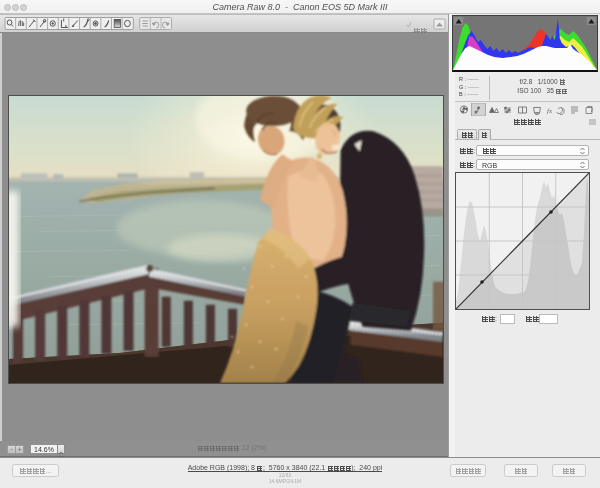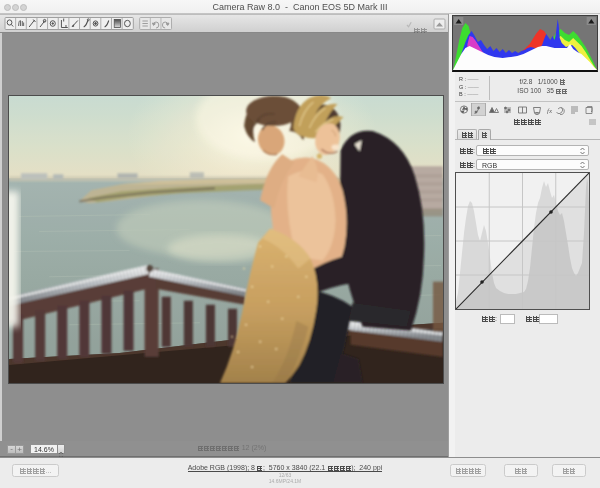--- a/index.html
+++ b/index.html
@@ -16,21 +16,21 @@
 .btn{position:absolute;height:13px;border:1px solid #cbcbcb;border-radius:2.5px;
  background:#f3f3f3;box-sizing:border-box;
  text-align:center;font-size:7px;line-height:11px;color:#9a9a9a;}
 </style></head>
 <body>
 
 <div class="abs" style="left:0;top:0;width:600px;height:14px;background:linear-gradient(#f7f7f7,#f0f0f0);border-bottom:1px solid #c4c4c4;box-sizing:border-box;"></div>
 <div class="abs" style="left:4px;top:3.5px;width:5px;height:5px;border-radius:50%;background:#d4d4d4;border:.5px solid #bebebe;"></div>
 <div class="abs" style="left:12px;top:3.5px;width:5px;height:5px;border-radius:50%;background:#d4d4d4;border:.5px solid #bebebe;"></div>
 <div class="abs" style="left:20px;top:3.5px;width:5px;height:5px;border-radius:50%;background:#d4d4d4;border:.5px solid #bebebe;"></div>
-<div class="abs" style="left:0;top:0;width:600px;height:14px;text-align:center;font-size:9px;line-height:14px;color:#4f4f4f;">Camera Raw 8.0&nbsp; -&nbsp; Canon EOS 5D Mark III</div>
+<div class="abs" style="left:0;top:0;width:600px;height:14px;text-align:center;font-size:9px;line-height:14px;color:#4f4f4f;font-style:italic;">Camera Raw 8.0&nbsp; -&nbsp; Canon EOS 5D Mark III</div>
 
 <div class="abs" id="toolbar" style="left:0;top:14px;width:448px;height:19px;background:linear-gradient(#e6e6e6,#d0d0d0);border-top:1px solid #bdbdbd;border-bottom:1px solid #888;box-sizing:border-box;">
  <svg width="448" height="17" viewBox="0 0 448 17" style="position:absolute;left:0;top:0;">
   <g transform="translate(5,0) scale(0.91,1) translate(-5,0)">
 
    <rect x="5" y="2.5" width="141" height="12" rx="1" fill="#efefef" stroke="#9b9b9b" stroke-width="1"></rect>
    <g stroke="#a8a8a8" stroke-width="1">
     <line x1="16.7" y1="3" x2="16.7" y2="14.5"></line>
           <line x1="28.4" y1="3" x2="28.4" y2="14.5"></line>
     <line x1="40.1" y1="3" x2="40.1" y2="14.5"></line>

